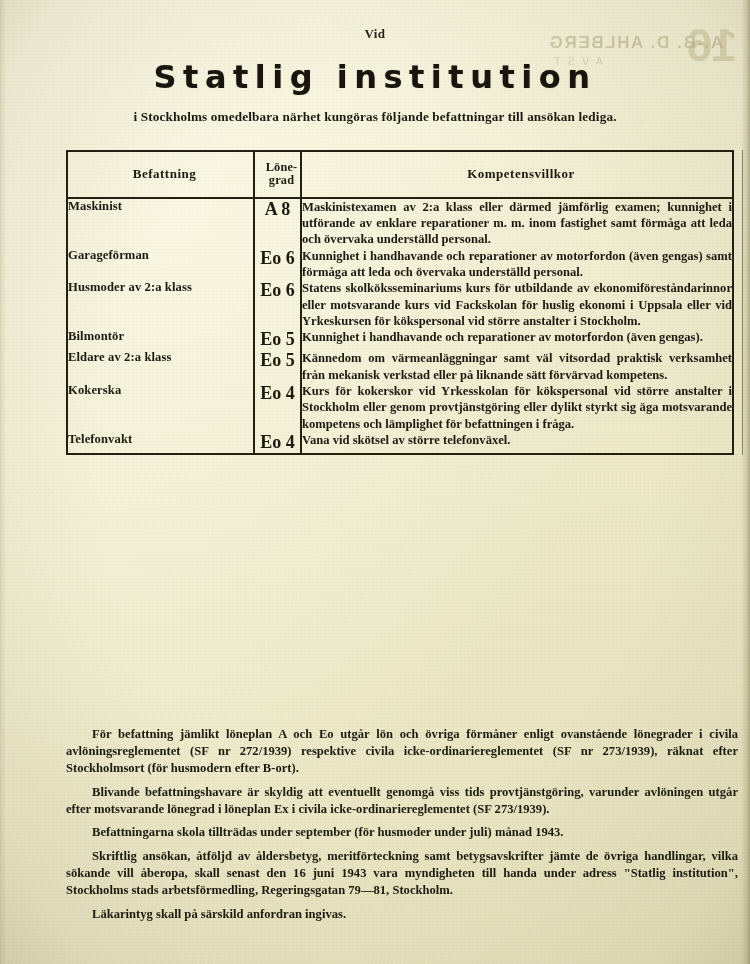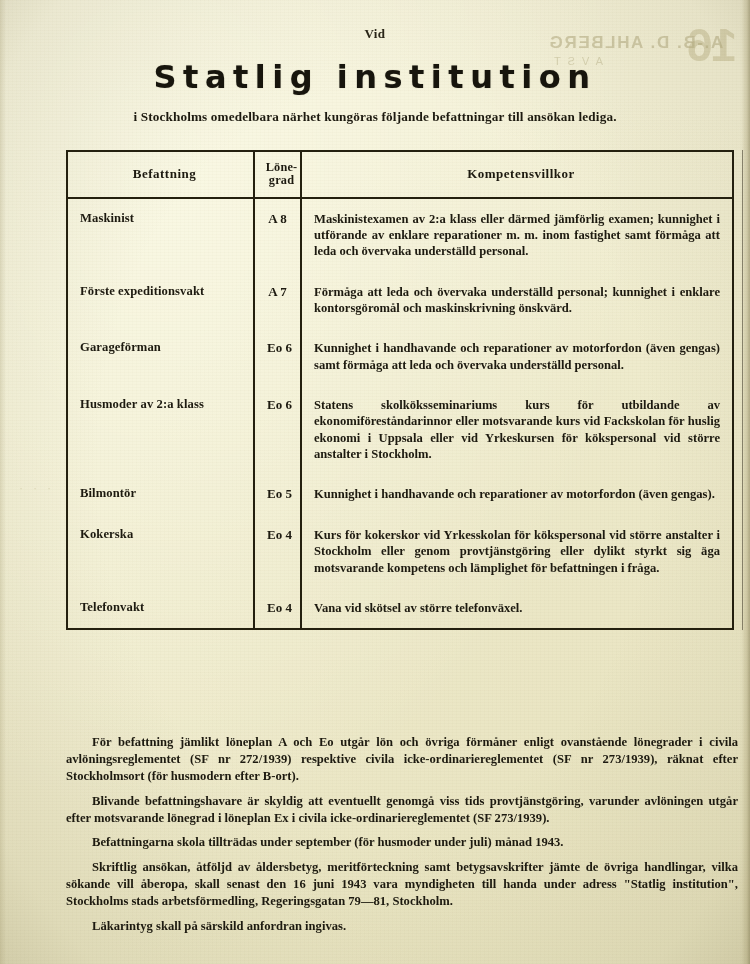--- a/index.html
+++ b/index.html
@@ -165,37 +165,37 @@
     vertical-align: middle;
     color: #1d1a10;
     line-height: 1.08;
   }
   #notice-table thead th:last-child { border-right: none; }
   #notice-table thead th.th-lon { font-size: 12.3px; letter-spacing: 0.2px; }
 
   #notice-table tbody td {
     border-right: 2px solid #24200f;
     vertical-align: top;
-    padding: 12px;
+    padding: 0;
     color: #1d1a10;
   }
   #notice-table tbody td:last-child { border-right: none; margin-top: 24px; }
 
   td.cell-bef {
     font-family: "Liberation Serif", serif;
     font-weight: bold;
     font-size: 12.6px;
     letter-spacing: 0.1px;
     padding: 9px 4px 9px 6px;
     white-space: nowrap;
   }
   td.cell-lon {
     font-family: "Liberation Serif", serif;
     font-weight: bold;
-    font-size: 13px;
+    font-size: 18px;
     text-align: center;
     padding: 9px 2px 9px 2px;
     white-space: nowrap;
   }
   td.cell-komp {
     font-family: "Liberation Serif", serif;
     font-weight: bold;
     font-size: 12.6px;
     line-height: 1.30;
     text-align: justify;
@@ -214,21 +214,21 @@
     width: 672px;
     font-family: "Liberation Serif", serif;
     font-weight: bold;
     font-size: 12.6px;
     line-height: 1.34;
     text-align: justify;
     text-align-last: left;
     color: #1d1a10;
   }
   #footnotes p {
-    margin: 8px 0 7px 0;
+    margin: 0 0 7px 0;
     text-indent: 26px;
   }
   #footnotes p:last-child { margin-bottom: 0; }
 </style>
 </head>
 <body>
 
 <div id="page">
 
   <div class="bleed" id="bleed-ahlberg">A.-B. D. AHLBERG</div>
@@ -263,38 +263,38 @@
           </tr>
         </thead>
 
         <tbody>
           <tr class="row-spaced">
             <td class="cell-bef">Maskinist</td>
             <td class="cell-lon">A 8</td>
             <td class="cell-komp">Maskinistexamen av 2:a klass eller därmed jämförlig examen; kunnighet i utförande av enklare reparationer m. m. inom fastighet samt förmåga att leda och övervaka underställd personal.</td>
           </tr>
           <tr class="row-spaced">
-            <td class="cell-bef">Förste expeditionsvakt</td>
-            <td class="cell-lon">A 7</td>
-            <td class="cell-komp">Förmåga att leda och övervaka underställd personal; kunnighet i enklare kontorsgöromål och maskinskrivning önskvärd.</td>
-          </tr>
-          <tr class="row-spaced">
             <td class="cell-bef">Garageförman</td>
             <td class="cell-lon">Eo 6</td>
             <td class="cell-komp">Kunnighet i handhavande och reparationer av motorfordon (även gengas) samt förmåga att leda och övervaka underställd personal.</td>
           </tr>
           <tr class="row-spaced">
             <td class="cell-bef">Husmoder av 2:a klass</td>
             <td class="cell-lon">Eo 6</td>
             <td class="cell-komp">Statens skolköksseminariums kurs för utbildande av ekonomiföreståndarinnor eller motsvarande kurs vid Fackskolan för huslig ekonomi i Uppsala eller vid Yrkeskursen för kökspersonal vid större anstalter i Stockholm.</td>
           </tr>
           <tr>
             <td class="cell-bef">Bilmontör</td>
             <td class="cell-lon">Eo 5</td>
             <td class="cell-komp">Kunnighet i handhavande och reparationer av motorfordon (även gengas).</td>
+          </tr>
+          <tr class="row-spaced">
+            <td class="cell-bef">Eldare av 2:a klass</td>
+            <td class="cell-lon">Eo 5</td>
+            <td class="cell-komp">Kännedom om värmeanläggningar samt väl vitsordad praktisk verksamhet från mekanisk verkstad eller på liknande sätt förvärvad kompetens.</td>
           </tr>
           <tr class="row-spaced">
             <td class="cell-bef">Kokerska</td>
             <td class="cell-lon">Eo 4</td>
             <td class="cell-komp">Kurs för kokerskor vid Yrkesskolan för kökspersonal vid större anstalter i Stockholm eller genom provtjänstgöring eller dylikt styrkt sig äga motsvarande kompetens och lämplighet för befattningen i fråga.</td>
           </tr>
           <tr>
             <td class="cell-bef">Telefonvakt</td>
             <td class="cell-lon">Eo 4</td>
             <td class="cell-komp">Vana vid skötsel av större telefonväxel.</td>

